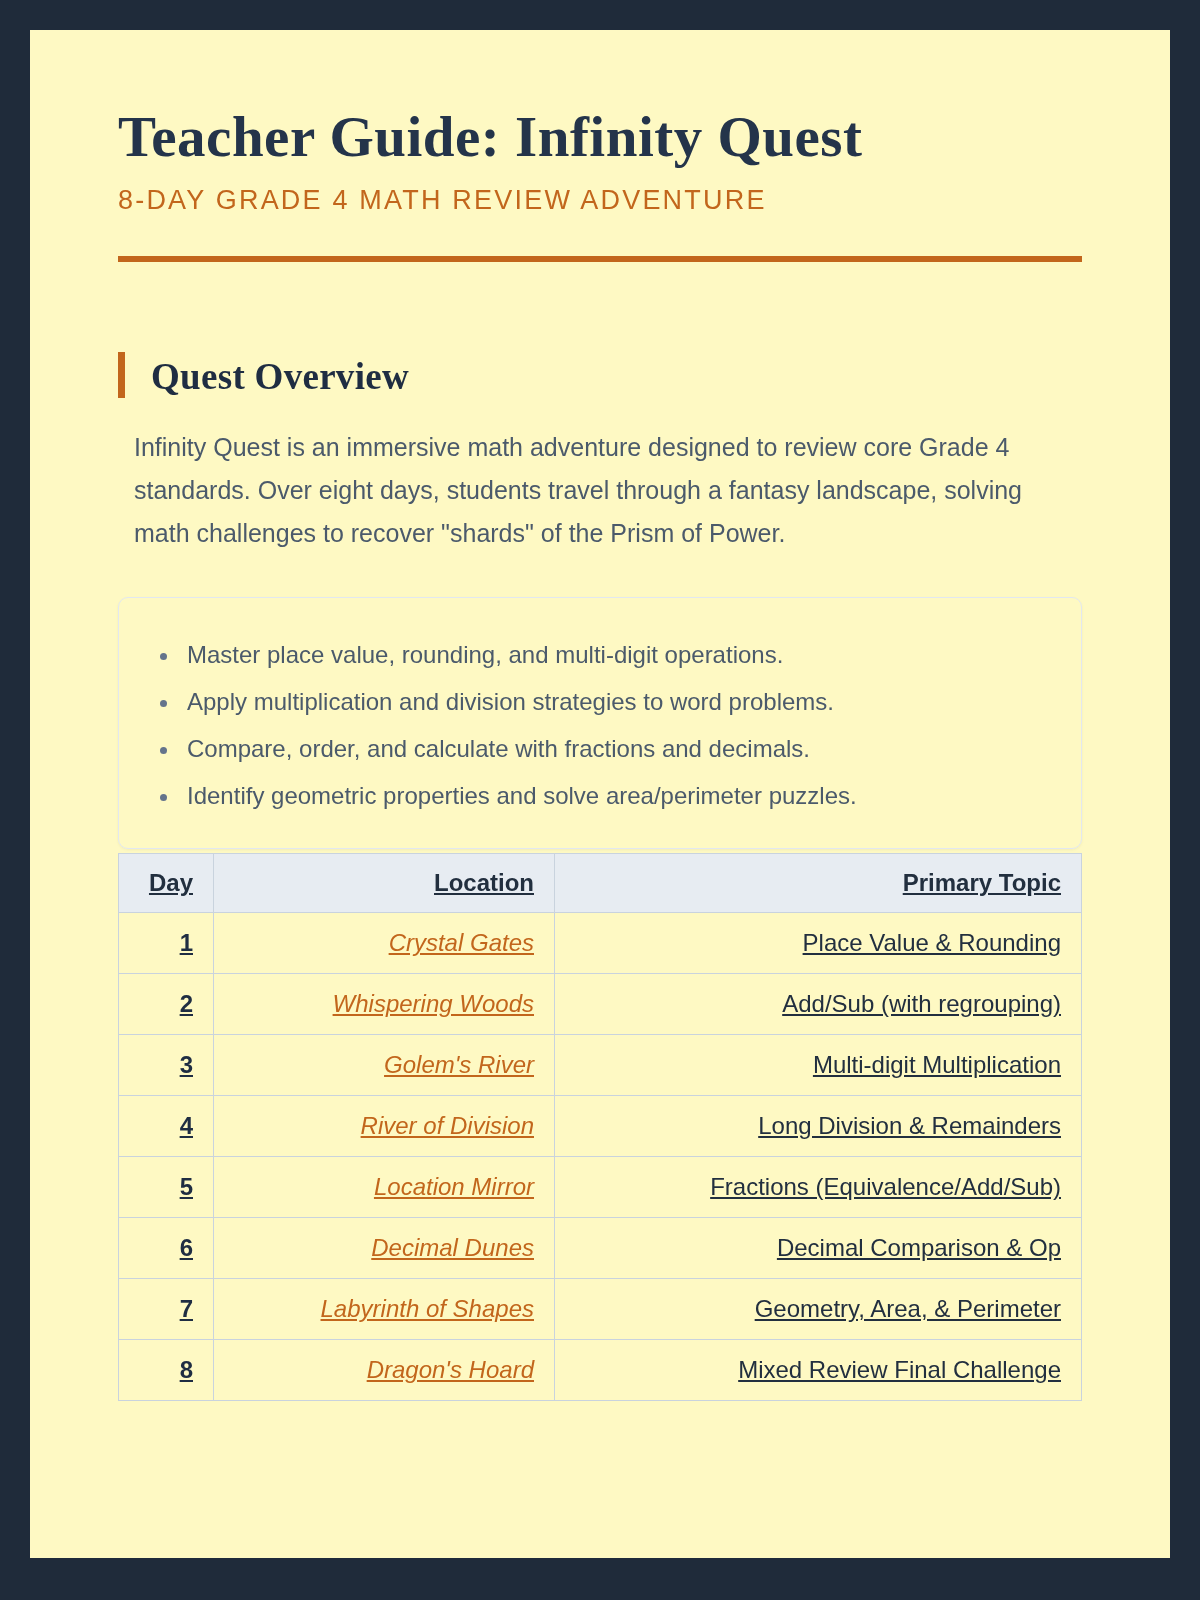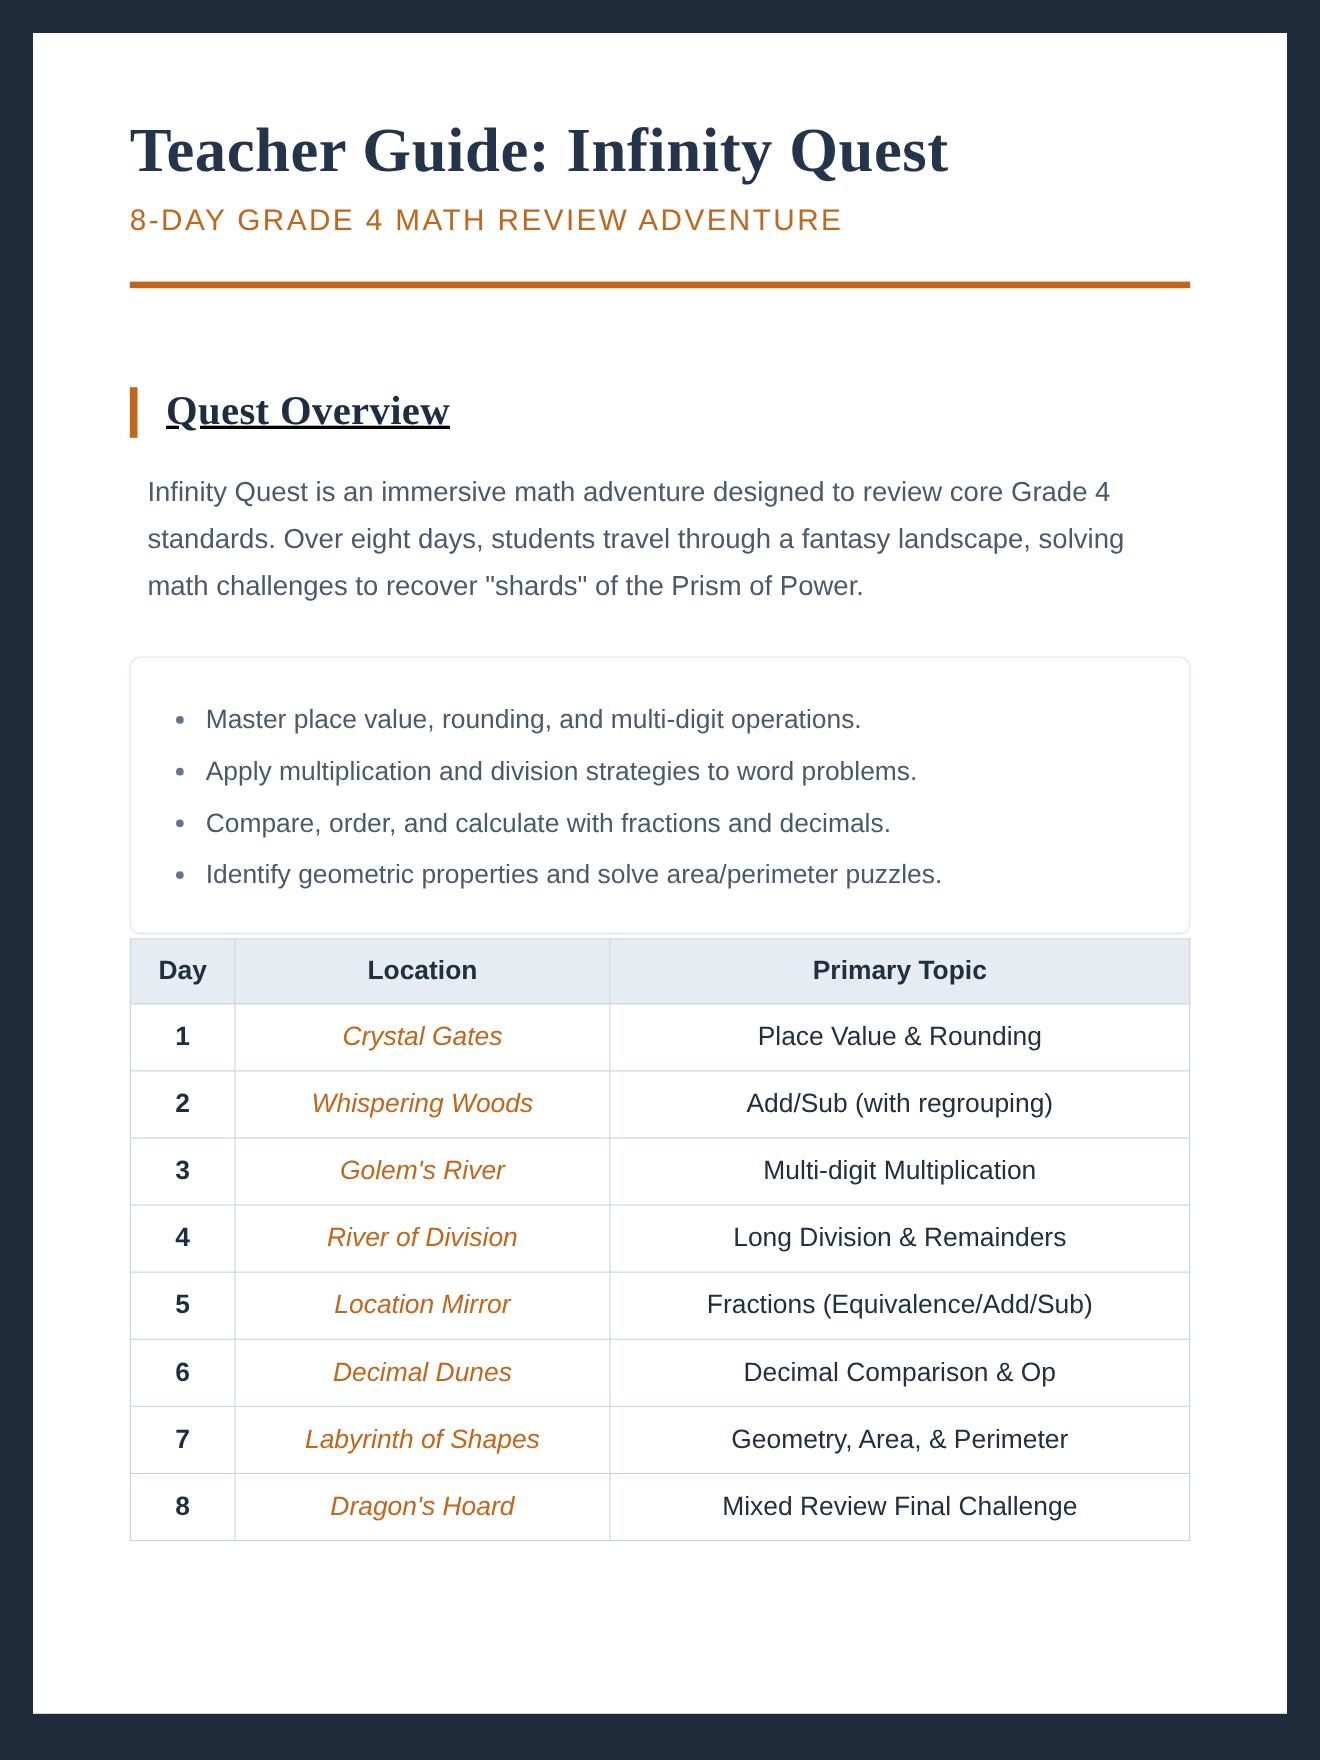--- a/index.html
+++ b/index.html
@@ -13,36 +13,36 @@
   }
   html,body{margin:0;padding:0;}
   body{
     width:1200px;height:1600px;position:relative;
     background:var(--frame);
     font-family:"Liberation Sans",sans-serif;
     overflow:hidden;
   }
   .page{
     position:absolute;top:30px;left:30px;right:30px;bottom:42px;
-    background:#ffffff;overflow:hidden;
+    background:#fef9c3;overflow:hidden;
   }
   .content{padding:76px 88px 0 88px;}
 
   h1.doc-title{
     font-family:"Liberation Serif","DejaVu Serif",serif;
     font-weight:700;font-size:57px;line-height:1.1;
     color:var(--navy);margin:0 0 16px 0;letter-spacing:0.5px;
   }
   .doc-subtitle{
     color:var(--accent);font-size:27px;font-weight:400;
     letter-spacing:2.2px;margin:0 0 40px 0;
   }
   .rule{height:6px;background:var(--accent);border:none;margin:0;}
 
-  .section-heading{display:flex;align-items:flex-start;gap:26px;margin:90px 0 28px 0;text-decoration:underline;}
+  .section-heading{display:flex;align-items:flex-end;gap:26px;margin:90px 0 28px 0;}
   .accent-bar{width:7px;height:46px;background:var(--accent);flex:0 0 auto;}
   .section-heading h2{
     font-family:"Liberation Serif","DejaVu Serif",serif;
     font-size:37px;color:#1f2d42;margin:0;font-weight:700;letter-spacing:0.3px;
   }
 
   .lead{font-size:25px;line-height:1.72;color:var(--body-text);margin:0 0 42px 16px;}
 
   .objectives-box{
     border:1px solid var(--box-border);border-radius:10px;
@@ -58,21 +58,21 @@
     font-size:24px;color:var(--body-text);
     margin:10px 0;line-height:1.55;padding-left:6px;
   }
   li.objective::marker{color:#64748b;}
 
   table.schedule{
     width:100%;border-collapse:collapse;margin-top:4px;
     border:1px solid var(--table-border);
   }
   table.schedule th, table.schedule td{
-    border:1px solid var(--table-border);text-align:center;vertical-align:middle;
+    border:1px solid var(--table-border);text-align:right;vertical-align:middle;text-decoration:underline;
   }
   table.schedule th{
     background:var(--table-header-bg);color:#222f3f;
     font-size:24px;font-weight:700;padding:15px 20px;
   }
   table.schedule td{font-size:24px;padding:16px 20px;}
   td.cell-day{font-weight:700;color:#1f2d42;width:54px;}
   td.cell-location{color:var(--accent);font-style:italic;width:300px;}
   td.cell-topic{color:#222f3f;}
 </style>

